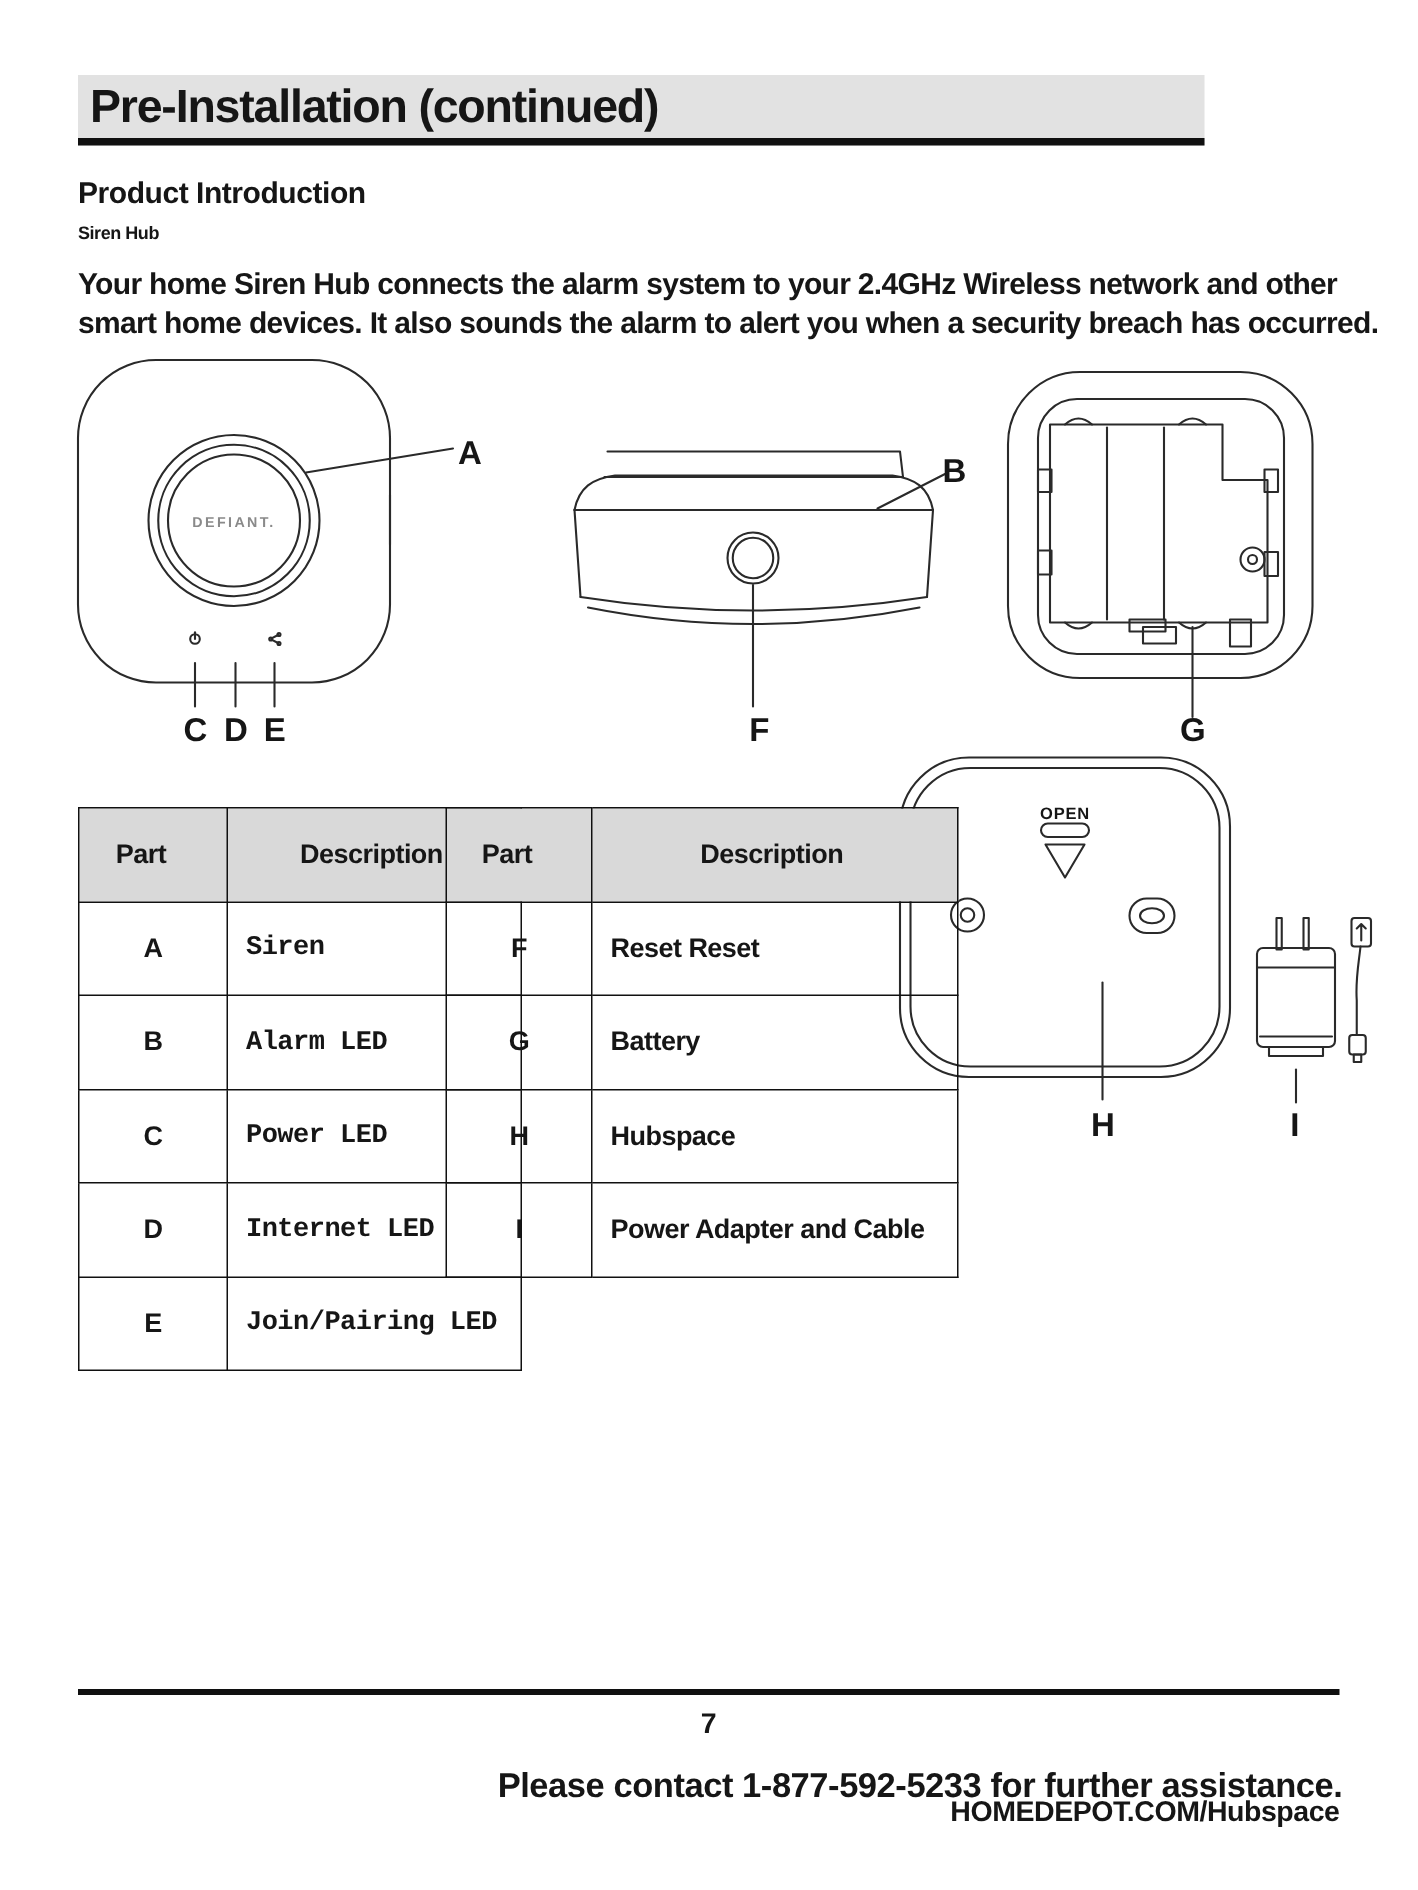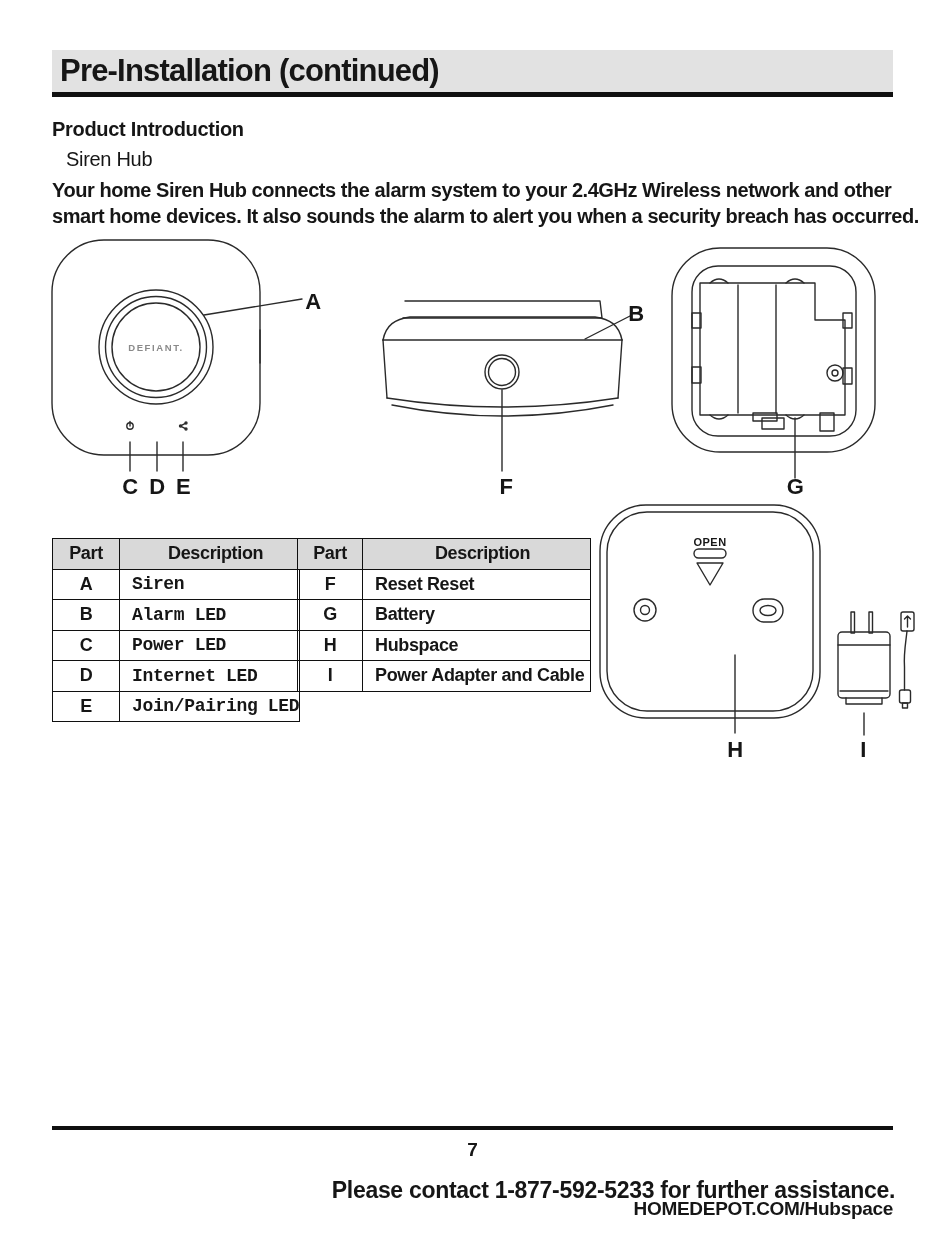--- a/index.html
+++ b/index.html
@@ -2,35 +2,35 @@
 <html><head>
 <meta charset="utf-8">
 <style>
   html,body { margin:0; padding:0; background:#ffffff; }
   .page {
     position:relative; width:945px; height:1260px; background:#ffffff;
     font-family:"Liberation Sans", sans-serif; color:#161616; overflow:hidden;
   }
   
   .header-bar {
-    position:absolute; left:52px; top:50px; width:841px; height:42px;
+    position:absolute; left:52px; top:50px; width:751px; height:42px;
     background:#e2e2e2; border-bottom:5px solid #101010;
     display:flex; align-items:center;
   }
   .header-bar .title {
     font-size:31px; font-weight:bold; letter-spacing:-0.8px; padding-left:8px;
     white-space:nowrap;
   }
   
   .section-title {
     position:absolute; left:52px; top:118px; font-size:20px; font-weight:bold;
     letter-spacing:-0.3px; white-space:nowrap;
   }
   .subsection-title {
-    position:absolute; left:66px; top:148px; font-size:20px; font-weight:normal;
+    position:absolute; left:52px; top:148px; font-size:12px; font-weight:bold;
     letter-spacing:-0.3px; white-space:nowrap;
   }
   .intro-line1, .intro-line2 {
     position:absolute; left:52px; width:870px; font-size:20px; font-weight:bold;
     letter-spacing:-0.45px; white-space:nowrap;
   }
   .intro-line1 { top:179px; }
   .intro-line2 { top:205px; }
 
   
@@ -50,21 +50,21 @@
   .callout {
     position:absolute; transform:translate(-50%,-50%);
     font-size:22px; font-weight:bold; letter-spacing:-0.5px;
   }
 
   
   .ptable {
     position:absolute; border-collapse:collapse; font-weight:bold;
     font-size:18px; letter-spacing:-0.35px; color:#161616;
   }
-  .ptable th, .ptable td { border:1.6px solid #101010; height:29.5px; padding:0; }
+  .ptable th, .ptable td { border:1.6px solid #101010; height:29.5px; padding:16px; }
   .ptable th { background:#d9d9d9; text-align:center; padding-left:12px; }
   .ptable th.part-col { text-align:center; padding-left:0; }
   .ptable td.part { text-align:center; }
   .ptable td.desc { padding-left:12px; white-space:nowrap; }
   #table1 { left:52px;  top:538px; }
   #table1 .part { width:66px; } #table1 .desc { width:143px;font-family:Liberation Mono, monospace; }
   #table2 { left:297px; top:538px; }
   #table2 .part { width:64px; } #table2 .desc { width:215px; }
 
   

